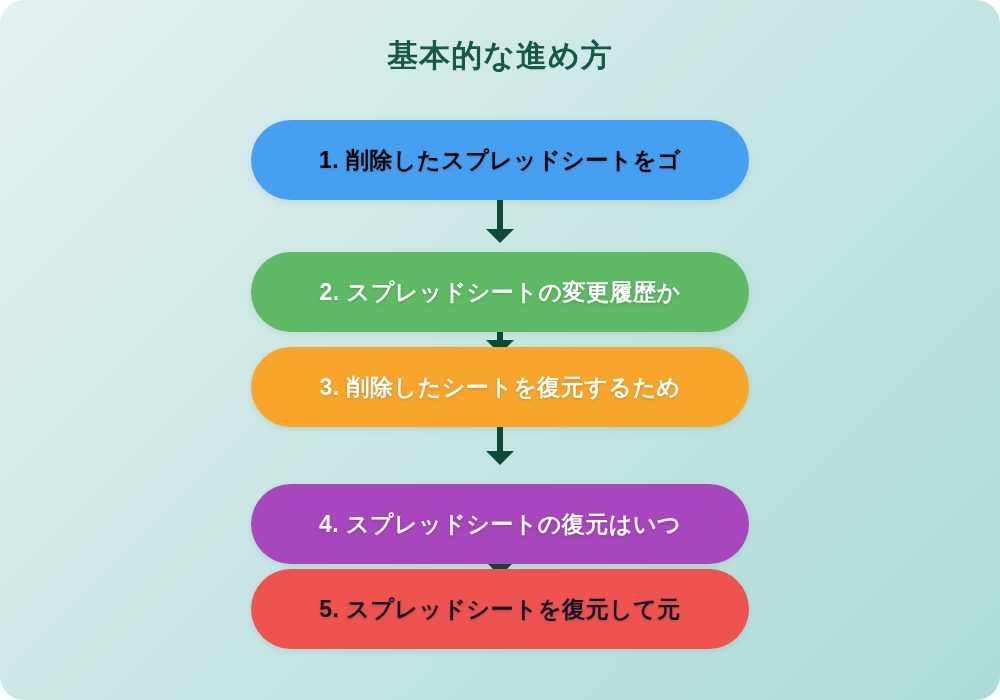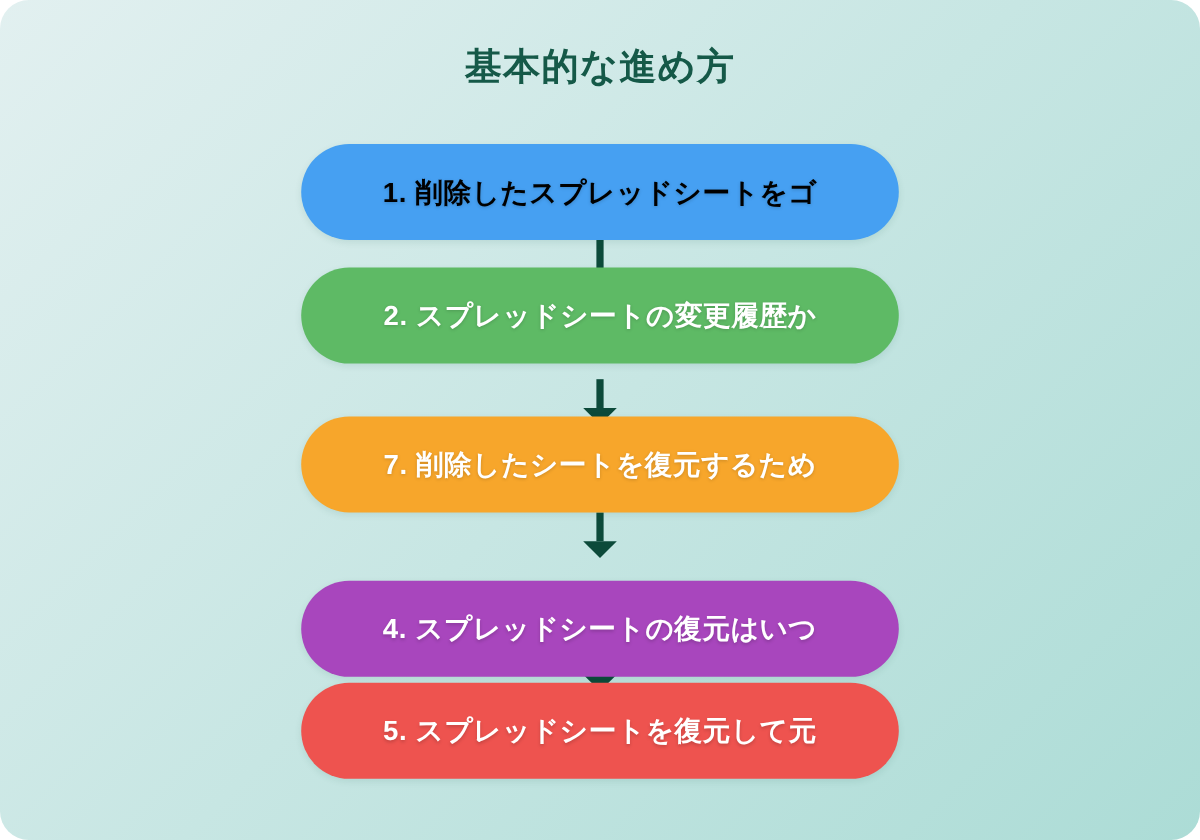--- a/index.html
+++ b/index.html
@@ -63,21 +63,21 @@
     background: currentColor;
   }
   .arrow .head {
     width: 0;
     height: 0;
     border-left: 14px solid transparent;
     border-right: 14px solid transparent;
     border-top: 14px solid currentColor;
   }
   .pos-step-0 { top: 120px; }
-  .pos-step-1 { top: 223px; }
+  .pos-step-1 { top: 252px; }
   .pos-step-2 { top: 347px; }
   .pos-step-3 { top: 484px; }
   .pos-step-4 { top: 569px; }
   .pos-arrow-0 { top: 200px; height: 43px; }
   .pos-arrow-1 { top: 316px; height: 38px; }
   .pos-arrow-2 { top: 427px; height: 38px; }
   .pos-arrow-3 { top: 538px; height: 38px; }
 </style>
 </head>
 <body>
@@ -98,34 +98,34 @@
   <div class="pill pos-step-1" style="background-color: rgb(94, 186, 101);">
     <span class="pill-label" style="color: rgb(255, 255, 255);">2. スプレッドシートの変更履歴か</span>
   </div>
 
   <div class="arrow pos-arrow-1" style="color: rgb(12, 74, 58);">
     <div class="shaft"></div>
     <div class="head"></div>
   </div>
 
   <div class="pill pos-step-2" style="background-color: rgb(247, 166, 43);">
-    <span class="pill-label" style="color: rgb(255, 255, 255);">7. 削除したシートを復元するため</span>
+    <span class="pill-label" style="color: rgb(255, 255, 255);">3. 削除したシートを復元するため</span>
   </div>
 
   <div class="arrow pos-arrow-2" style="color: rgb(12, 74, 58);">
     <div class="shaft"></div>
     <div class="head"></div>
   </div>
 
   <div class="pill pos-step-3" style="background-color: rgb(168, 70, 189);">
     <span class="pill-label" style="color: rgb(255, 255, 255);">4. スプレッドシートの復元はいつ</span>
   </div>
 
   <div class="arrow pos-arrow-3" style="color: rgb(12, 74, 58);">
     <div class="shaft"></div>
     <div class="head"></div>
   </div>
 
   <div class="pill pos-step-4" style="background-color: rgb(238, 83, 79);">
-    <span class="pill-label" style="color: #ffffff;">5. スプレッドシートを復元して元</span>
+    <span class="pill-label" style="color: #0f172a;">5. スプレッドシートを復元して元</span>
   </div>
 
 </div>
 
 </body></html>

